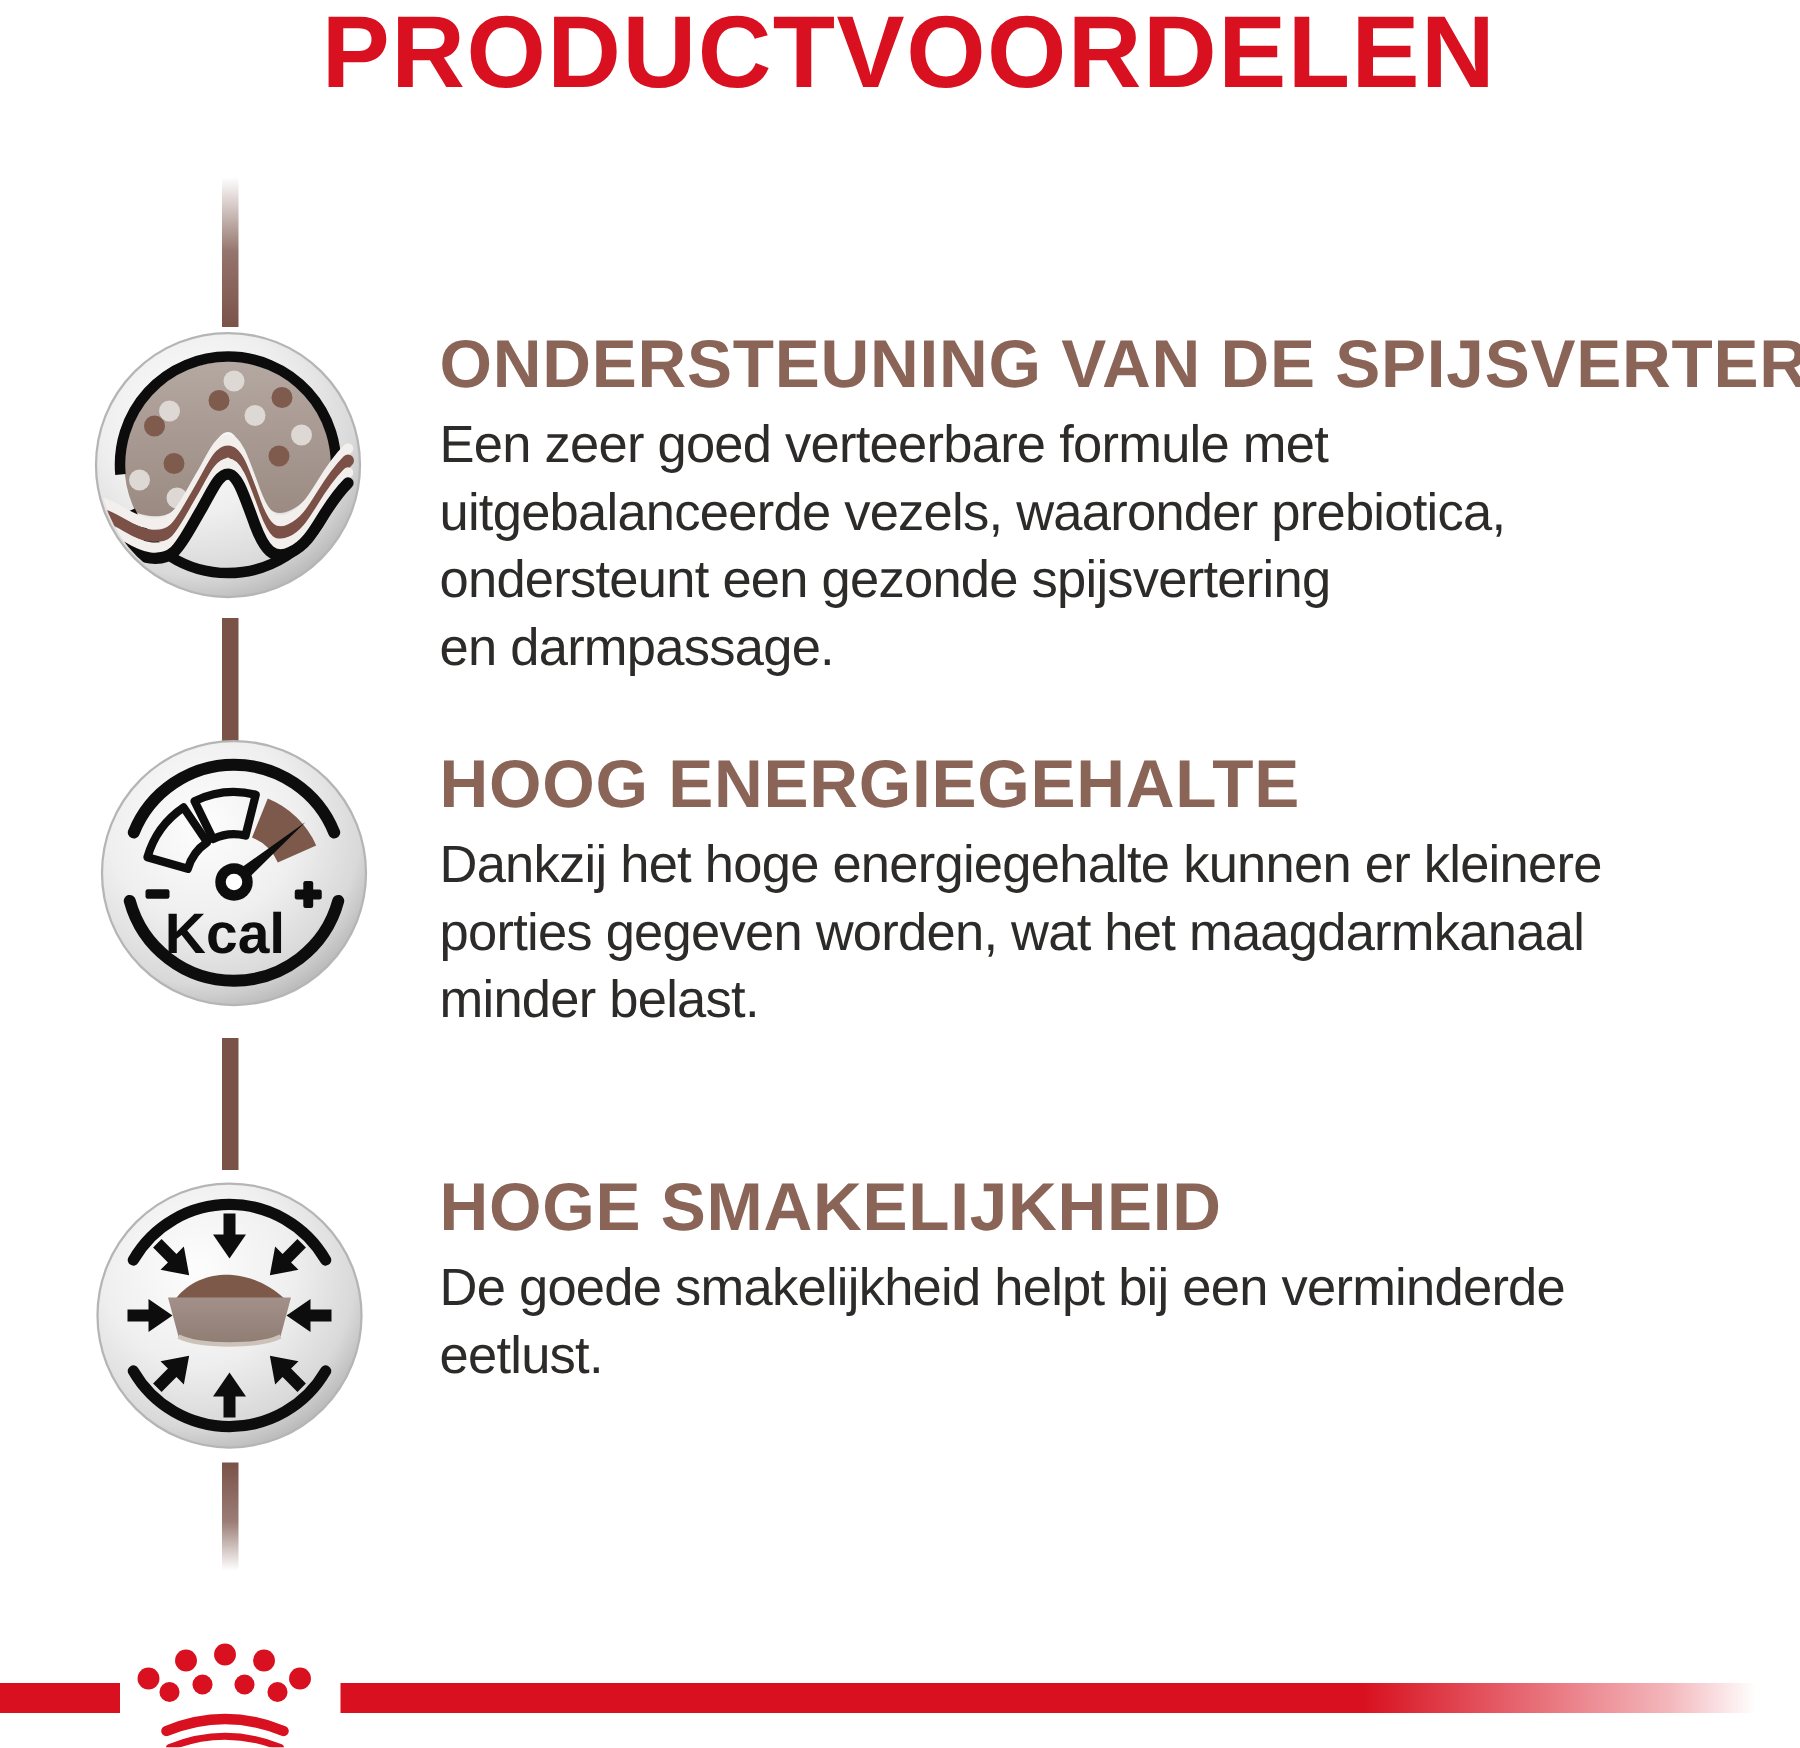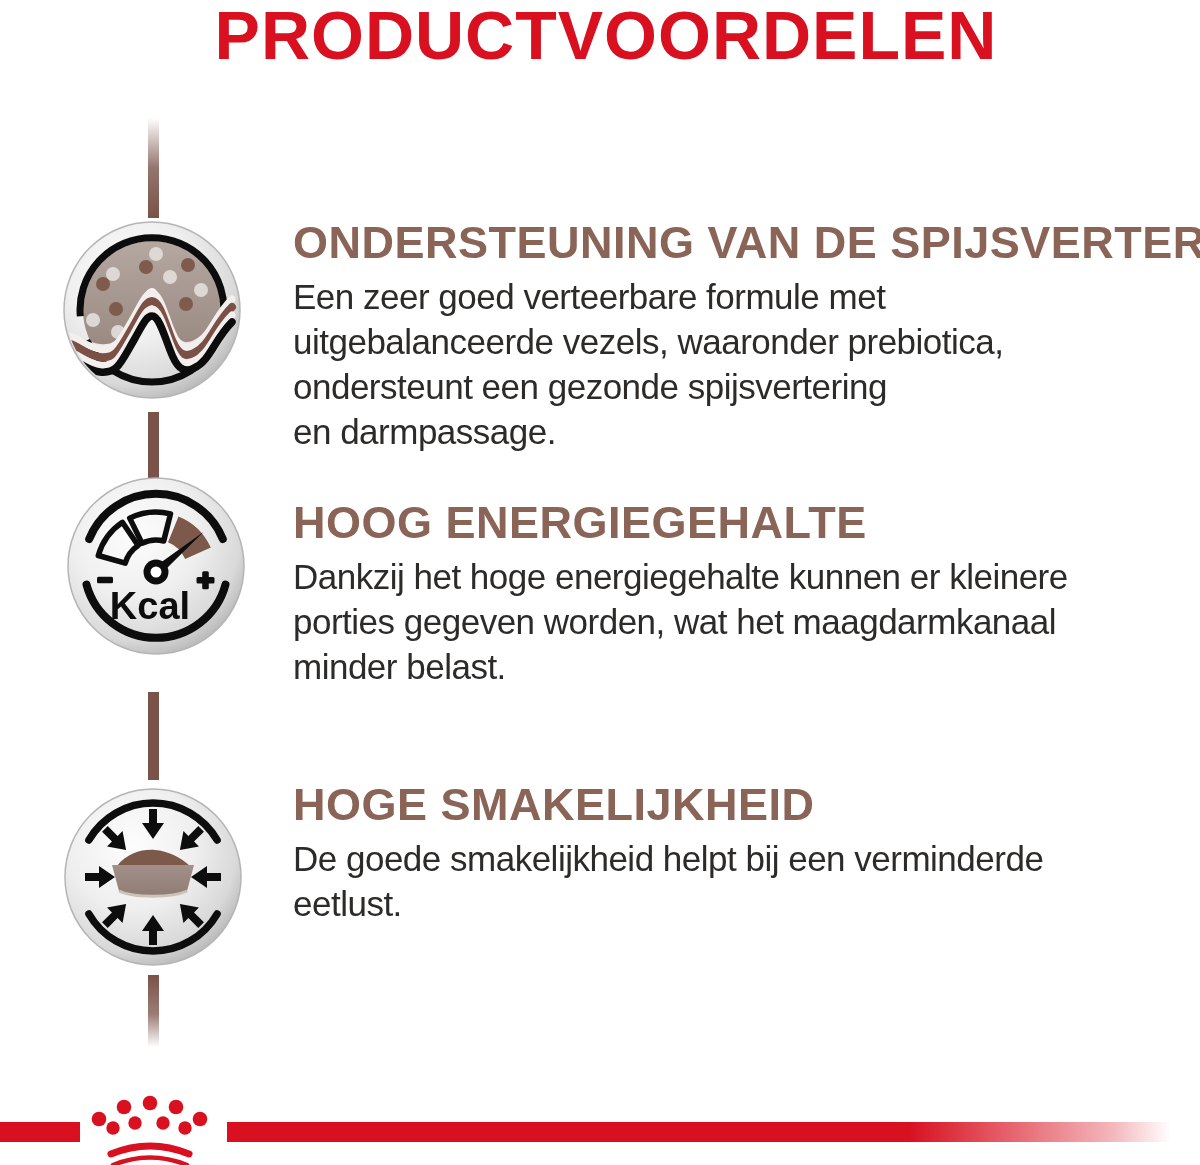--- a/index.html
+++ b/index.html
@@ -147,21 +147,21 @@
     </svg>
   </div>
   <div class="section-text" style="top:220px;">
     <div class="benefit-heading">ONDERSTEUNING VAN DE SPIJSVERTERING</div>
     <div class="benefit-body">Een zeer goed verteerbare formule met
 uitgebalanceerde vezels, waaronder prebiotica,
 ondersteunt een gezonde spijsvertering
 en darmpassage.</div>
   </div>
 
-  <div class="icon-wrap" style="left:66px;top:476px;">
+  <div class="icon-wrap" style="left:66px;top:492px;">
     <svg viewBox="0 0 180 180">
       <defs>
         <radialGradient id="met2" cx="38%" cy="32%" r="80%">
           <stop offset="0%" stop-color="#fdfdfd"></stop>
             <stop offset="45%" stop-color="#efefef"></stop>
           <stop offset="75%" stop-color="#d9d9d9"></stop>
             <stop offset="92%" stop-color="#b4b4b4"></stop>
           <stop offset="100%" stop-color="#9e9e9e"></stop>
         </radialGradient>
       </defs>

